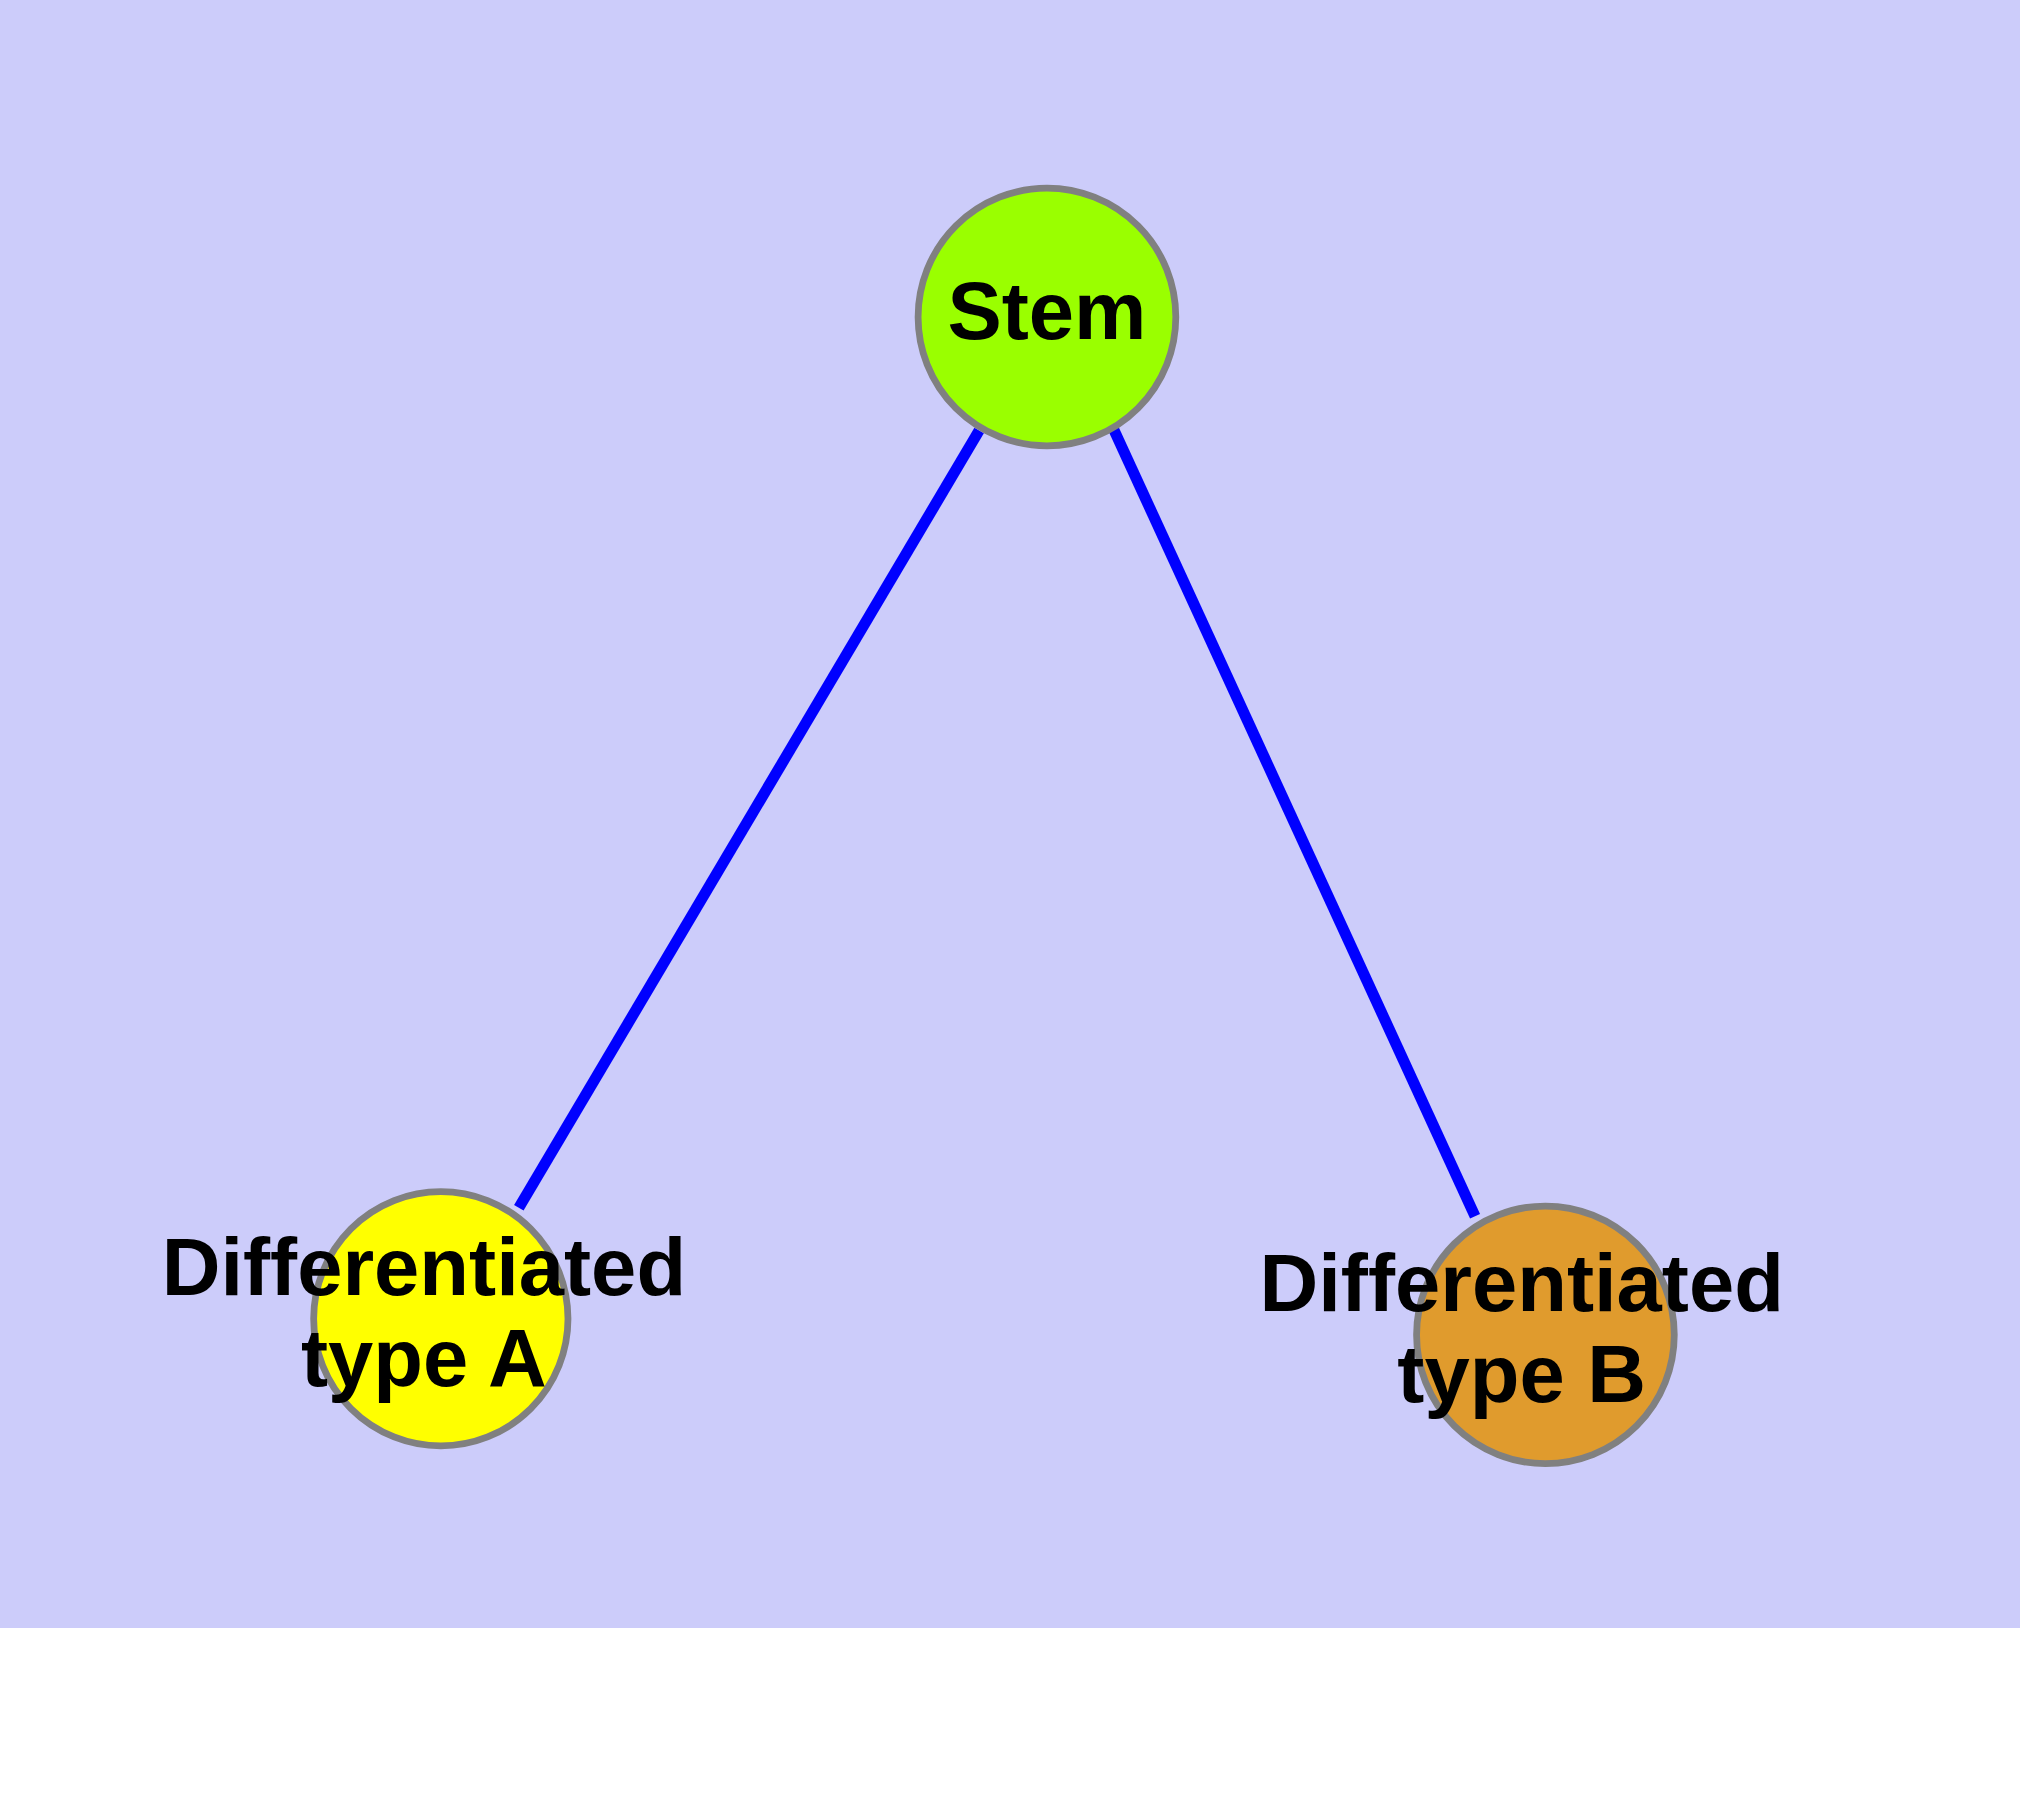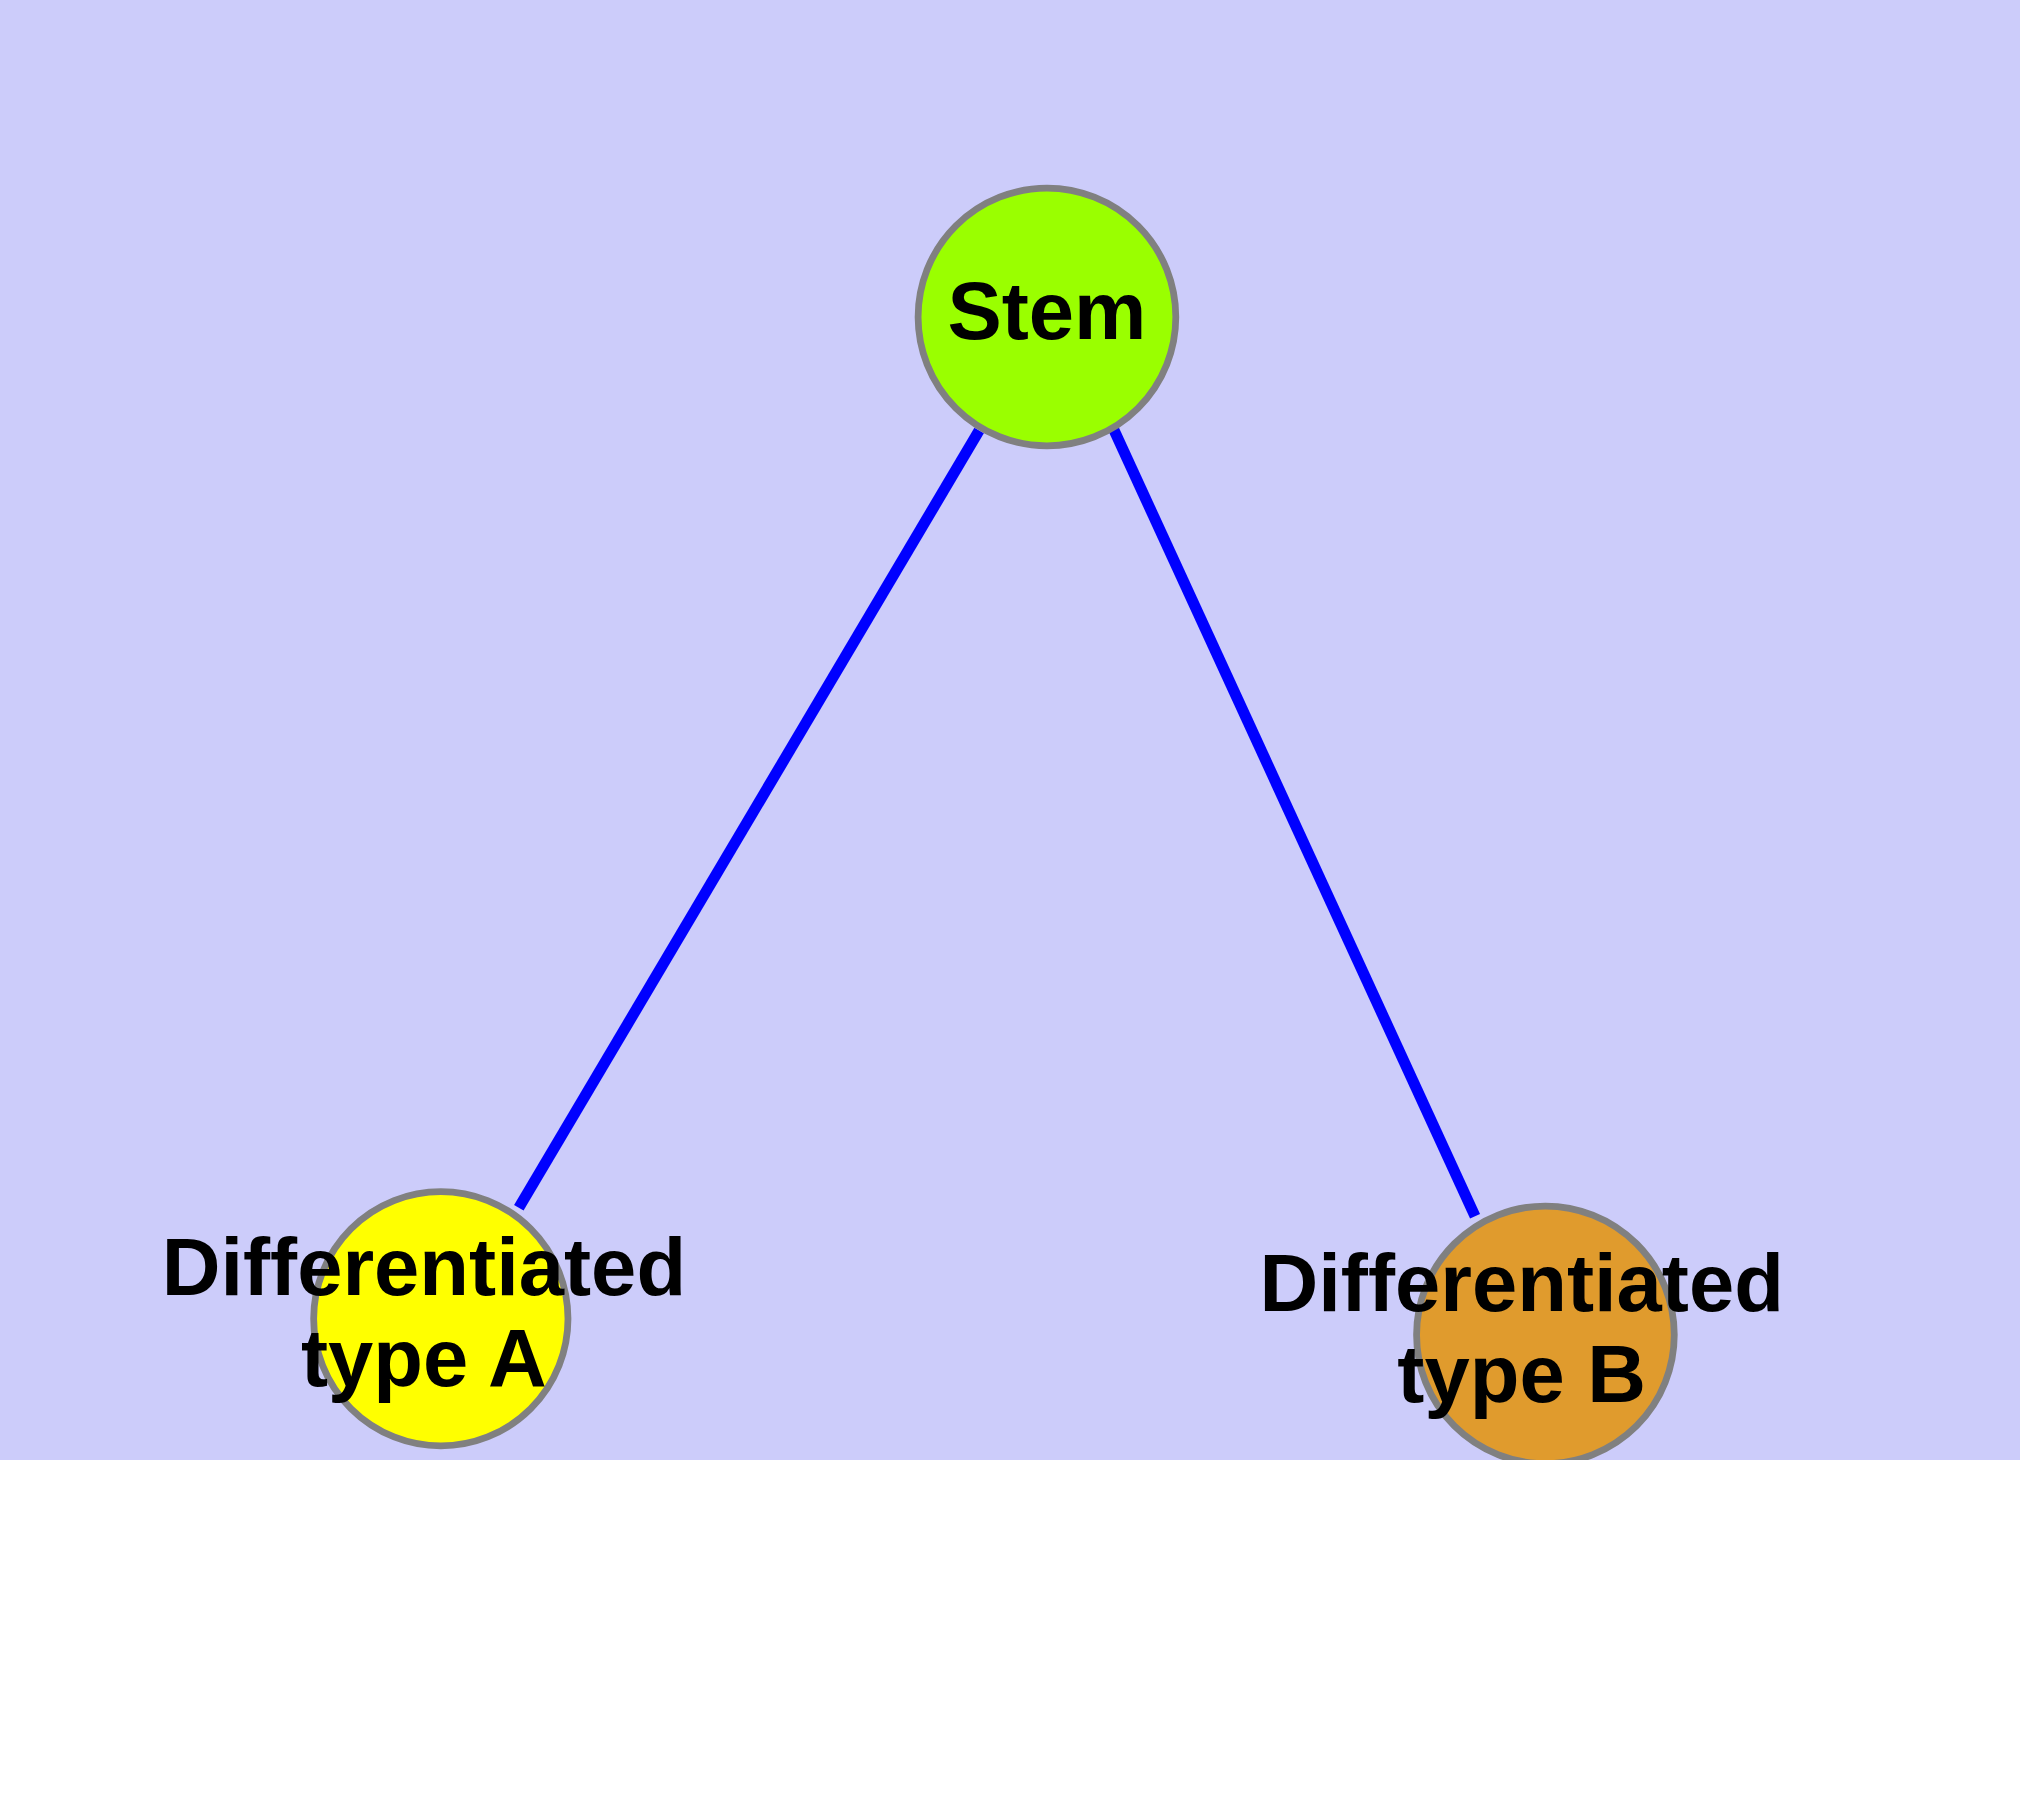--- a/index.html
+++ b/index.html
@@ -27,21 +27,21 @@
     fill: #000000;
     font-family: "Liberation Sans", "DejaVu Sans", sans-serif;
     text-anchor: middle;
     dominant-baseline: middle;
     paint-order: normal;
   }
 </style>
 </head>
 <body>
 
-<div id="canvas" style="width: 2021px; height: 1460px; background: #7dd3fc;">
+<div id="canvas" style="width: 2021px; height: 1628px; background: #7dd3fc;">
   <svg id="graph-svg" viewBox="0 0 2384 2138" preserveAspectRatio="none" xmlns="http://www.w3.org/2000/svg">
 
     <rect id="bg-rect" x="0" y="0" width="2384" height="2138" fill="#ccccfa"></rect>
 
     <g id="edge-layer">
         <line x1="1155" y1="508" x2="612" y2="1425" stroke="#0000ff" stroke-width="13" stroke-linecap="butt"></line>
         <line x1="1313" y1="505" x2="1740" y2="1435" stroke="#0000ff" stroke-width="13" stroke-linecap="butt"></line>
       </g>
     <g id="node-layer">
         <circle cx="1235" cy="374" r="152" fill="#9aff00" stroke="#808080" stroke-width="8"></circle>

